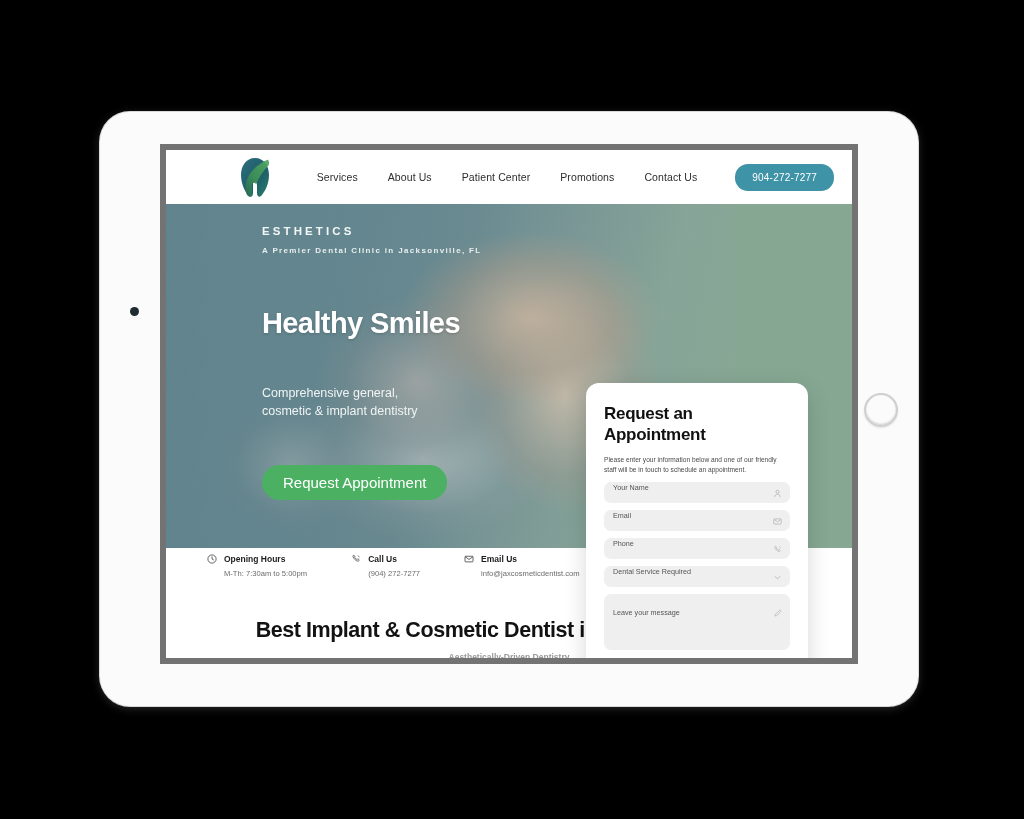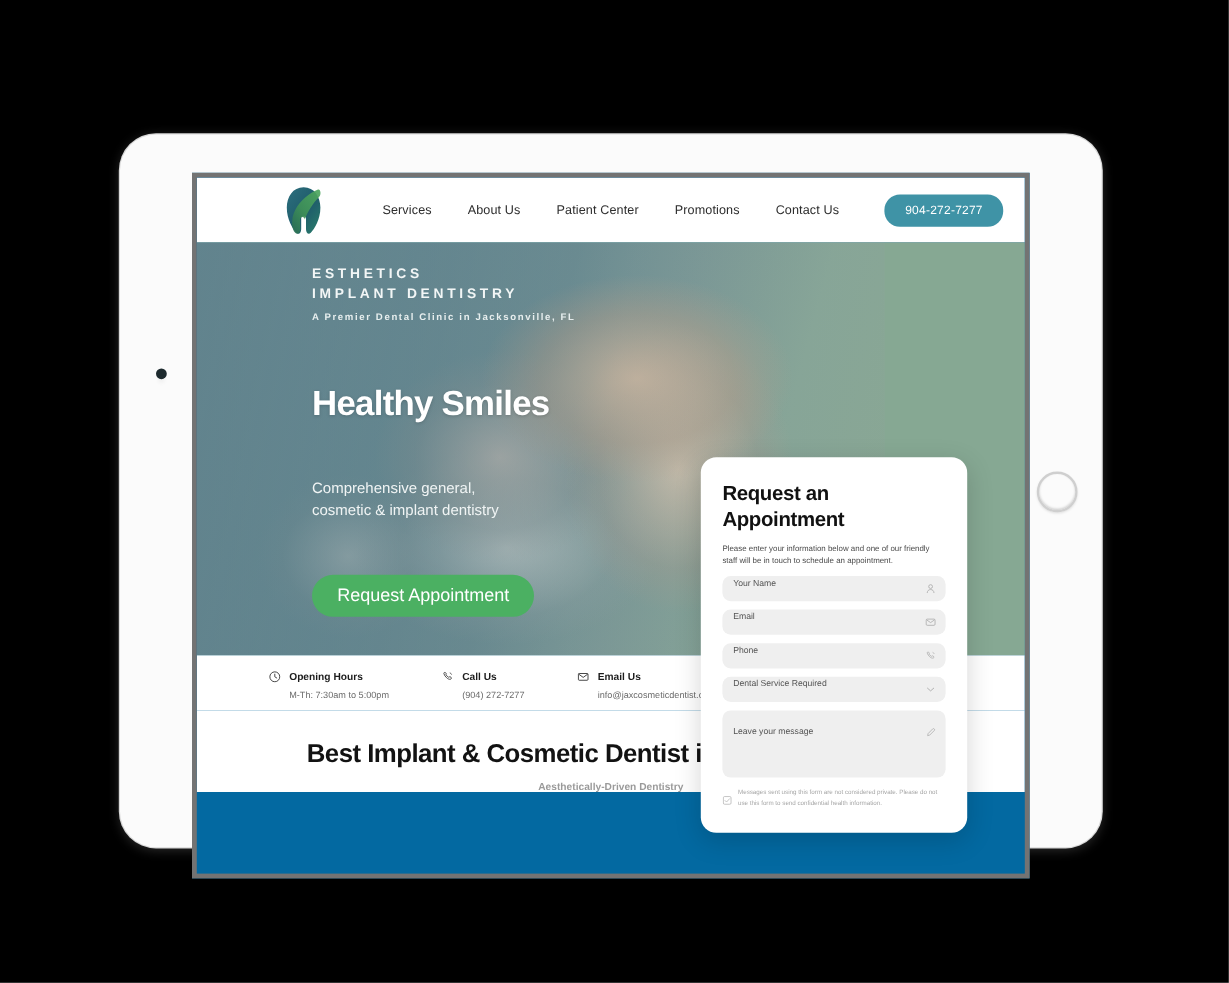--- a/index.html
+++ b/index.html
@@ -30,23 +30,23 @@
     position:absolute; right:20px; top:281px;
     width:34px; height:34px; border-radius:50%;
     border:2px solid #cfcfcf;
     box-shadow:inset 0 -1px 2px rgba(0,0,0,0.18), 0 1px 2px rgba(0,0,0,0.10);
   }
 
   
   #screen{
     position:absolute;
     left:60px; top:32px;
-    width:698px; height:588px;
-    background:#0369a1;
-    border:4px solid #737373;
+    width:698px; height:520px;
+    background:#404040;
+    border:6px solid #737373;
     overflow:hidden;
   }
 
   
   #site-nav{
     height:54px; background:#fff;
     display:flex; align-items:center;
     padding:0 18px 0 0;
     position:relative;
   }
@@ -118,22 +118,22 @@
   #hero-cta-button{
     display:inline-block; margin-top:45px;
     background:#4bb062; color:#fff;
     font-size:15px; padding:9px 21px; border-radius:18px;
     cursor:pointer;
   }
 
   
   #contact-bar{
     height:46px; background:#fff;
-    display:flex; align-items:center;
-    padding-left:60px; gap:44px;
+    display:flex; align-items:flex-start;
+    padding-left:41px; gap:44px;
   }
   .contact-item{ display:flex; align-items:flex-start; gap:7px; }
   .contact-icon{ margin-top:2px; flex:none; }
   .contact-title{ font-size:8.5px; font-weight:700; color:#1c1c1c; }
   .contact-value{ font-size:7.6px; color:#6b6b6b; margin-top:2.5px; }
 
   
   #bottom-section{
     background:#fff; text-align:center;
     padding-top:24px;
@@ -234,21 +234,20 @@
         <span id="nav-phone-button">904-272-7277</span>
       </div>
     </div>
 
     <div id="hero">
       <div id="hero-photo"></div>
       <div id="hero-green-panel"></div>
 
       <div id="hero-content">
         <div id="brand-line1">ESTHETICS</div>
-        <div id="brand-line2">IMPLANT DENTISTRY</div>
         <div id="brand-tagline">A Premier Dental Clinic in Jacksonville, FL</div>
 
         <div id="hero-headline">
           <div>Healthy Smiles</div>
         </div>
 
         <div id="hero-sub">
           <div>Comprehensive general,</div>
           <div>cosmetic &amp; implant dentistry</div>
         </div>

